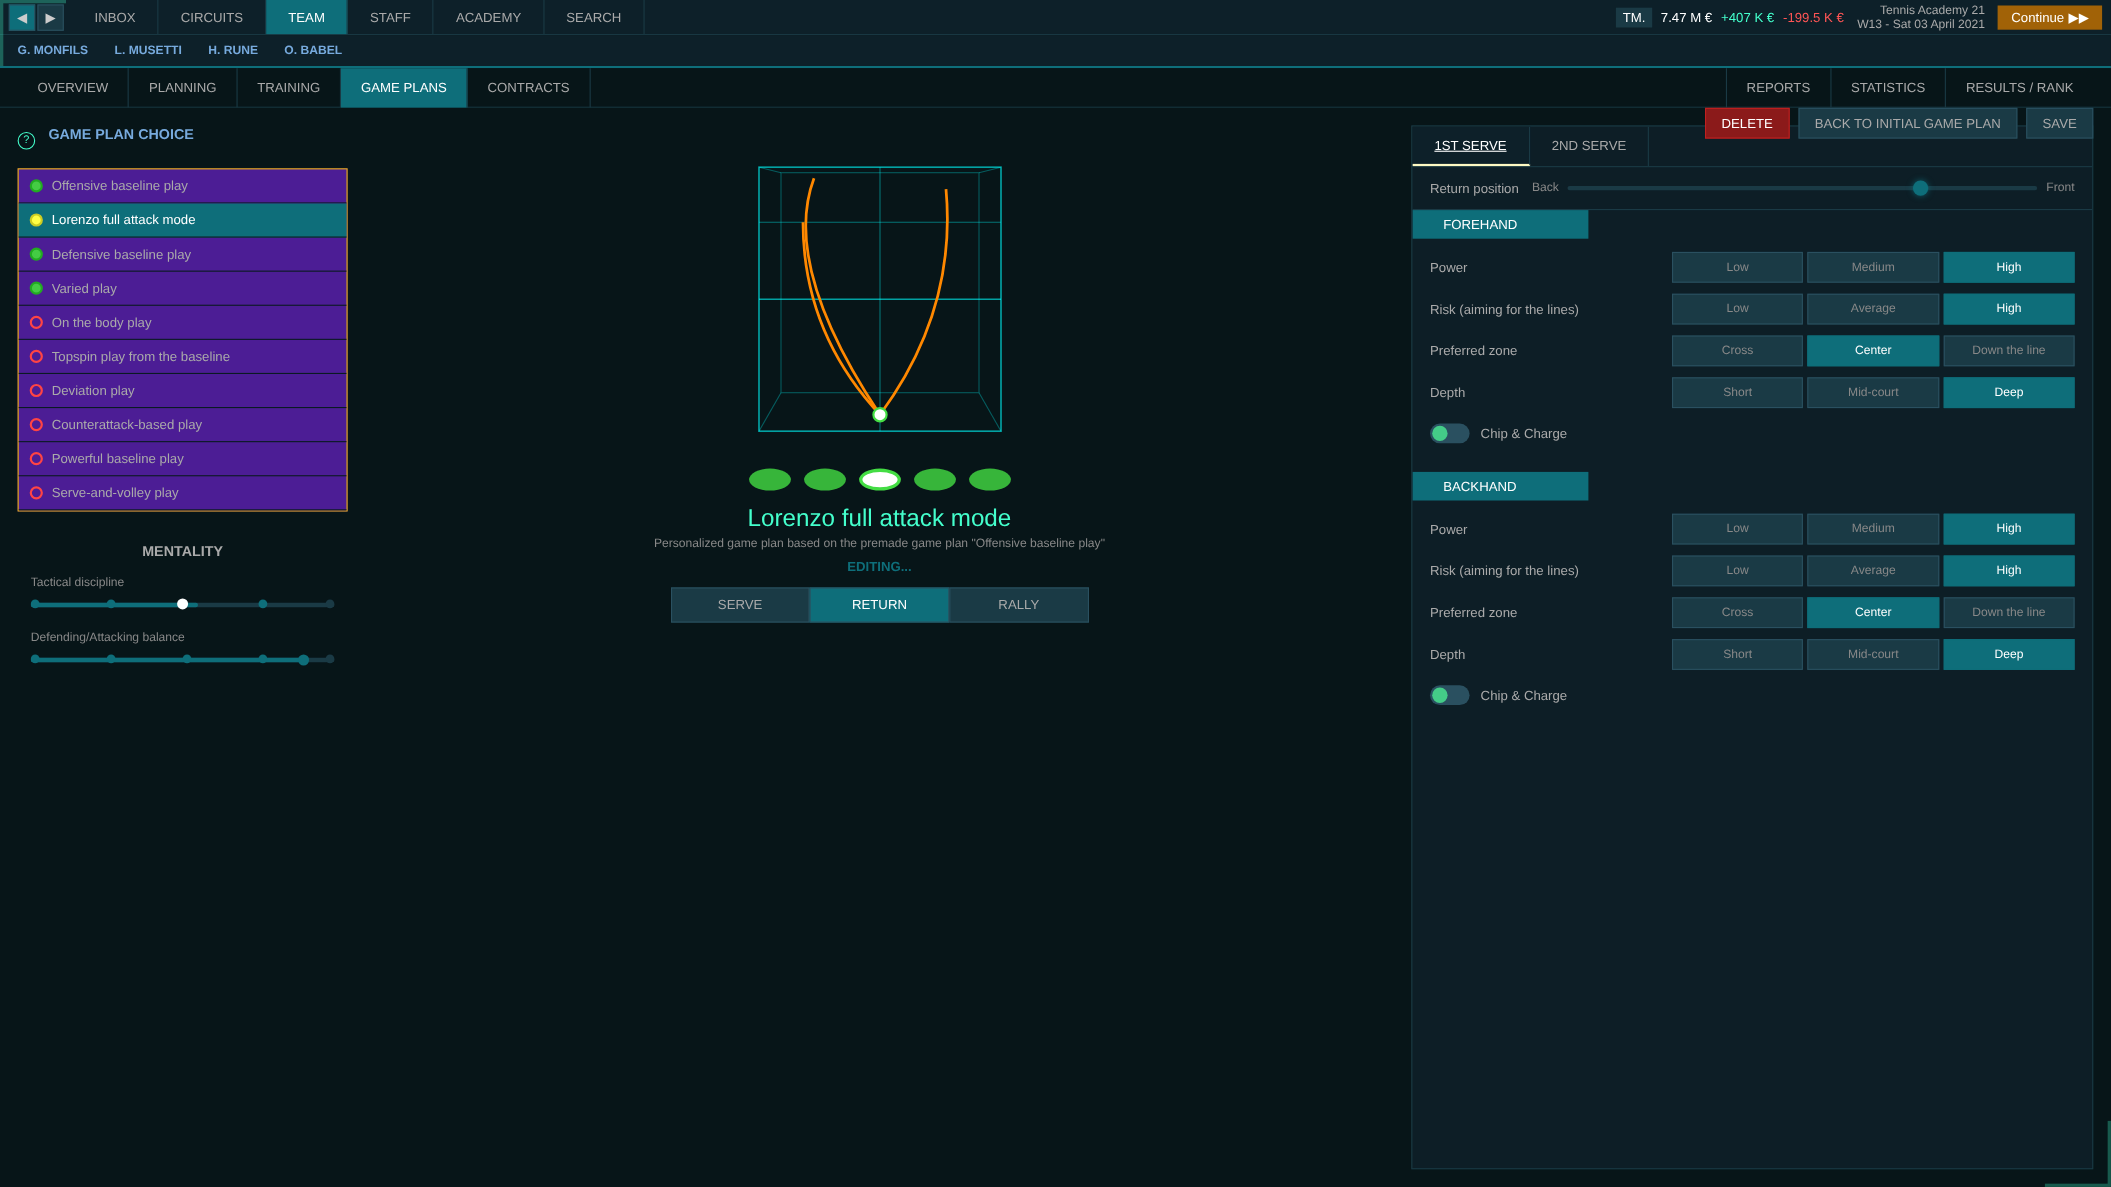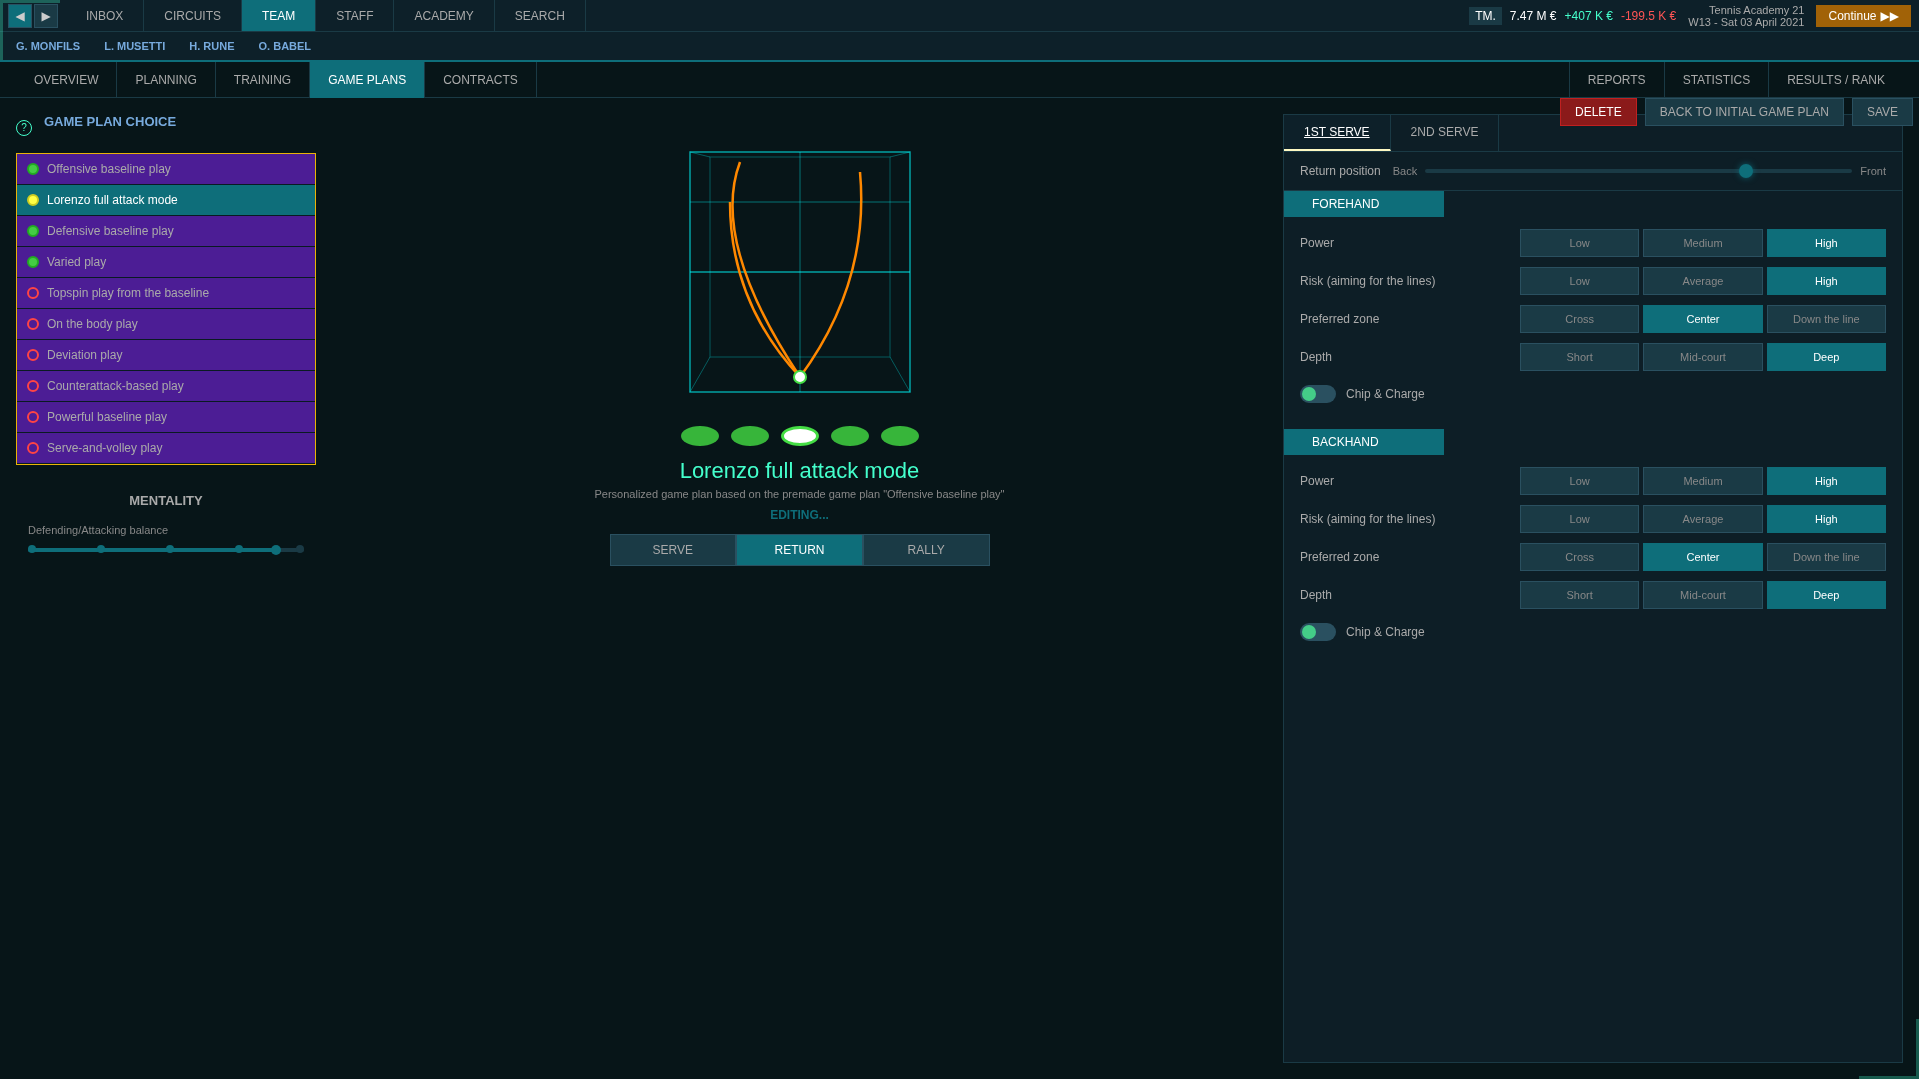--- a/index.html
+++ b/index.html
@@ -515,21 +515,21 @@
 </div>
 
 <div class="main-content" style="position:relative;">
 
   <div class="left-panel">
     <div class="panel-title-row">
       <div class="info-icon">?</div>
       <div class="panel-title">GAME PLAN CHOICE</div>
     </div>
 
-    <div style="position:absolute; top:0; right:6px; display:flex; gap:8px;">
+    <div style="position:absolute; top:0; right:16px; display:flex; gap:8px;">
       <div class="header-btn btn-delete">Delete</div>
       <div class="header-btn btn-back">Back to initial game plan</div>
       <div class="header-btn btn-save">Save</div>
     </div>
 
     <div class="game-plan-list">
       <div class="game-plan-item">
         <div class="dot dot-green"></div>
         <span>Offensive baseline play</span>
       </div>
@@ -540,25 +540,25 @@
       <div class="game-plan-item">
         <div class="dot dot-green"></div>
         <span>Defensive baseline play</span>
       </div>
       <div class="game-plan-item">
         <div class="dot dot-green"></div>
         <span>Varied play</span>
       </div>
       <div class="game-plan-item">
         <div class="dot dot-red-ring"></div>
+        <span>On the body play</span>
+      </div>
+      <div class="game-plan-item">
+        <div class="dot dot-red-ring"></div>
         <span>Topspin play from the baseline</span>
-      </div>
-      <div class="game-plan-item">
-        <div class="dot dot-red-ring"></div>
-        <span>On the body play</span>
       </div>
       <div class="game-plan-item">
         <div class="dot dot-red-ring"></div>
         <span>Deviation play</span>
       </div>
       <div class="game-plan-item">
         <div class="dot dot-red-ring"></div>
         <span>Counterattack-based play</span>
       </div>
       <div class="game-plan-item">
@@ -567,20 +567,34 @@
       </div>
       <div class="game-plan-item">
         <div class="dot dot-red-ring"></div>
         <span>Serve-and-volley play</span>
       </div>
     </div>
 
     <div class="mentality-section">
       <div class="mentality-title">MENTALITY</div>
 
+      <div class="slider-group">
+        <div class="slider-label">Tactical discipline</div>
+        <div style="position:relative; height:16px;">
+          <div style="position:absolute; top:6px; left:0; right:0; height:4px; background:#1a3a45; border-radius:2px;">
+            <div style="position:absolute; left:0; width:55%; height:100%; background:#0e6e7a; border-radius:2px;"></div>
+          </div>
+
+          <div style="position:absolute; top:3px; left:0%; width:8px; height:8px; background:#0e6e7a; border-radius:50%;"></div>
+          <div style="position:absolute; top:3px; left:25%; width:8px; height:8px; background:#0e6e7a; border-radius:50%;"></div>
+          <div style="position:absolute; top:3px; left:50%; width:10px; height:10px; background:#fff; border-radius:50%; margin-left:-5px; margin-top:-1px;"></div>
+          <div style="position:absolute; top:3px; left:75%; width:8px; height:8px; background:#0e6e7a; border-radius:50%;"></div>
+          <div style="position:absolute; top:3px; left:100%; width:8px; height:8px; background:#1a3a45; border-radius:50%; margin-left:-8px;"></div>
+        </div>
+      </div>
 
       <div class="slider-group">
         <div class="slider-label">Defending/Attacking balance</div>
         <div style="position:relative; height:16px;">
           <div style="position:absolute; top:6px; left:0; right:0; height:4px; background:#1a3a45; border-radius:2px;">
             <div style="position:absolute; left:0; width:90%; height:100%; background:#0e6e7a; border-radius:2px;"></div>
           </div>
           <div style="position:absolute; top:3px; left:0%; width:8px; height:8px; background:#0e6e7a; border-radius:50%;"></div>
           <div style="position:absolute; top:3px; left:25%; width:8px; height:8px; background:#0e6e7a; border-radius:50%;"></div>
           <div style="position:absolute; top:3px; left:50%; width:8px; height:8px; background:#0e6e7a; border-radius:50%;"></div>

